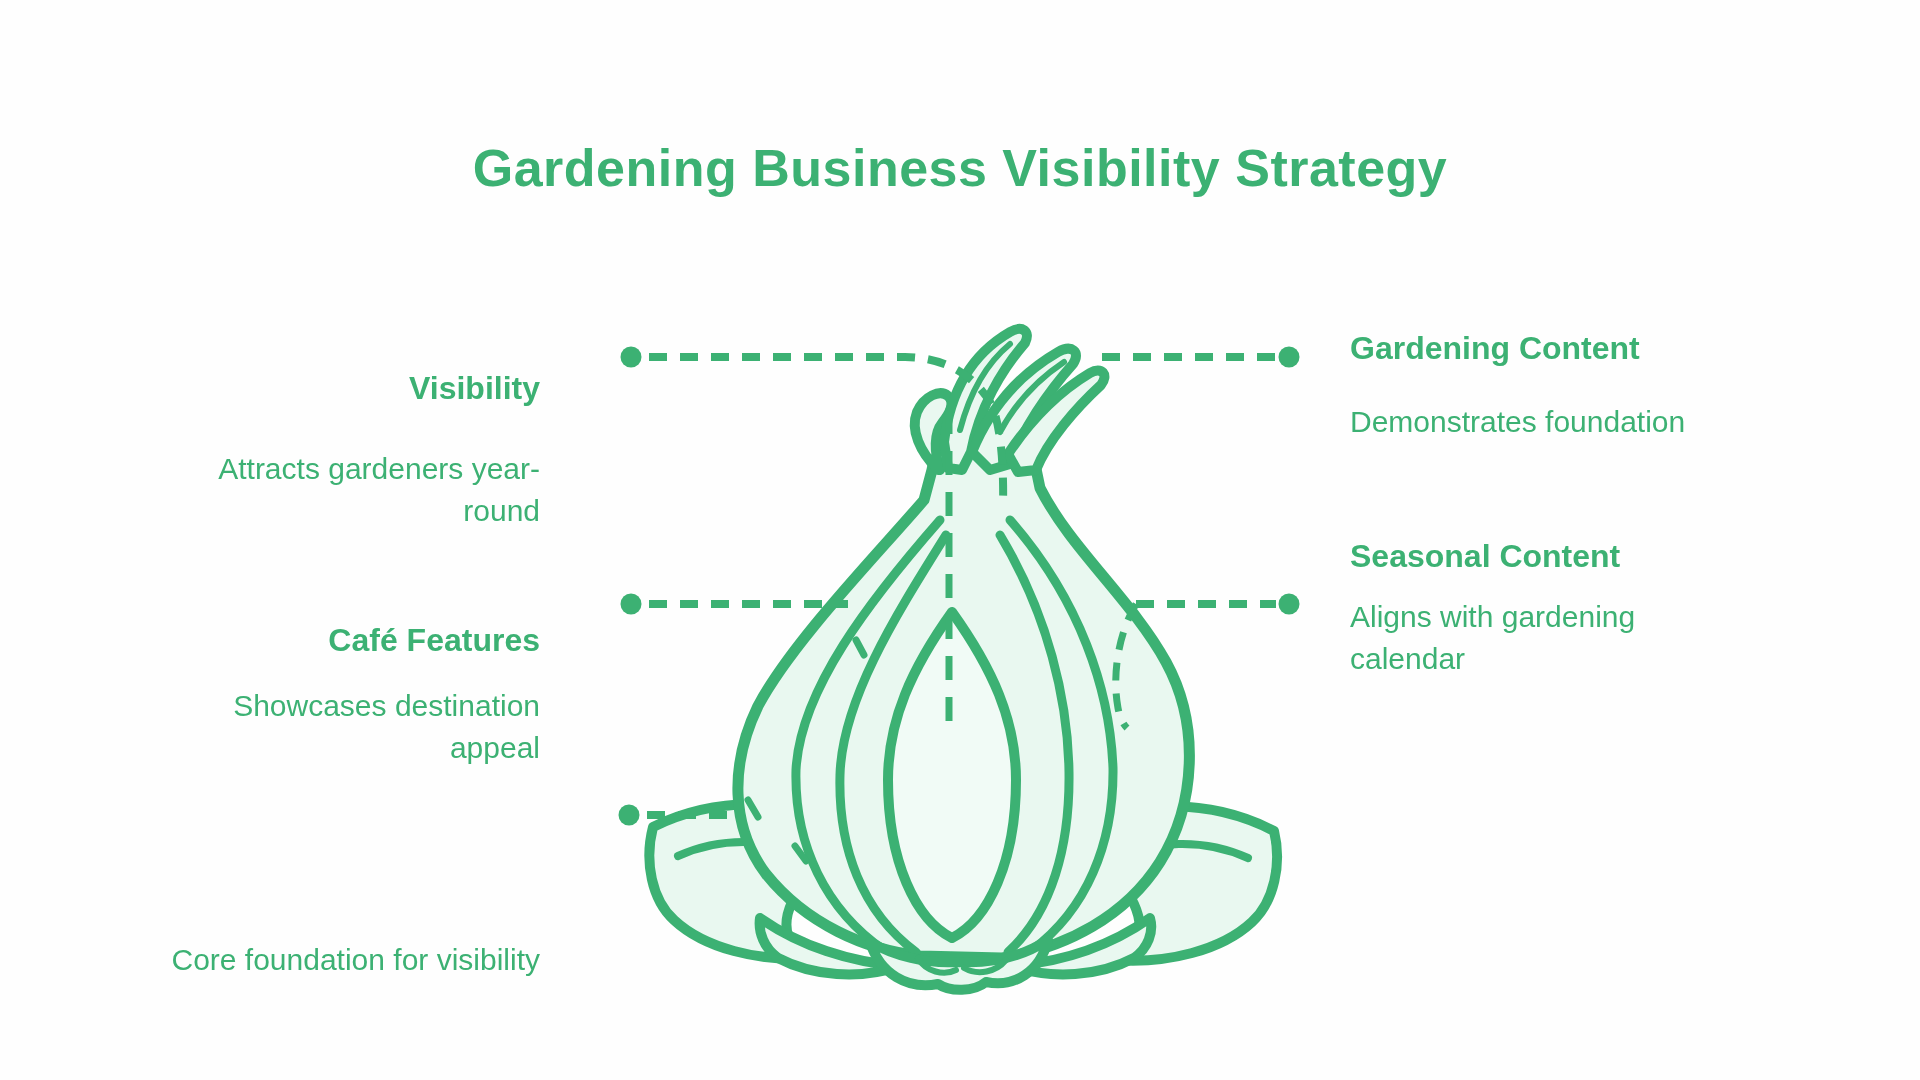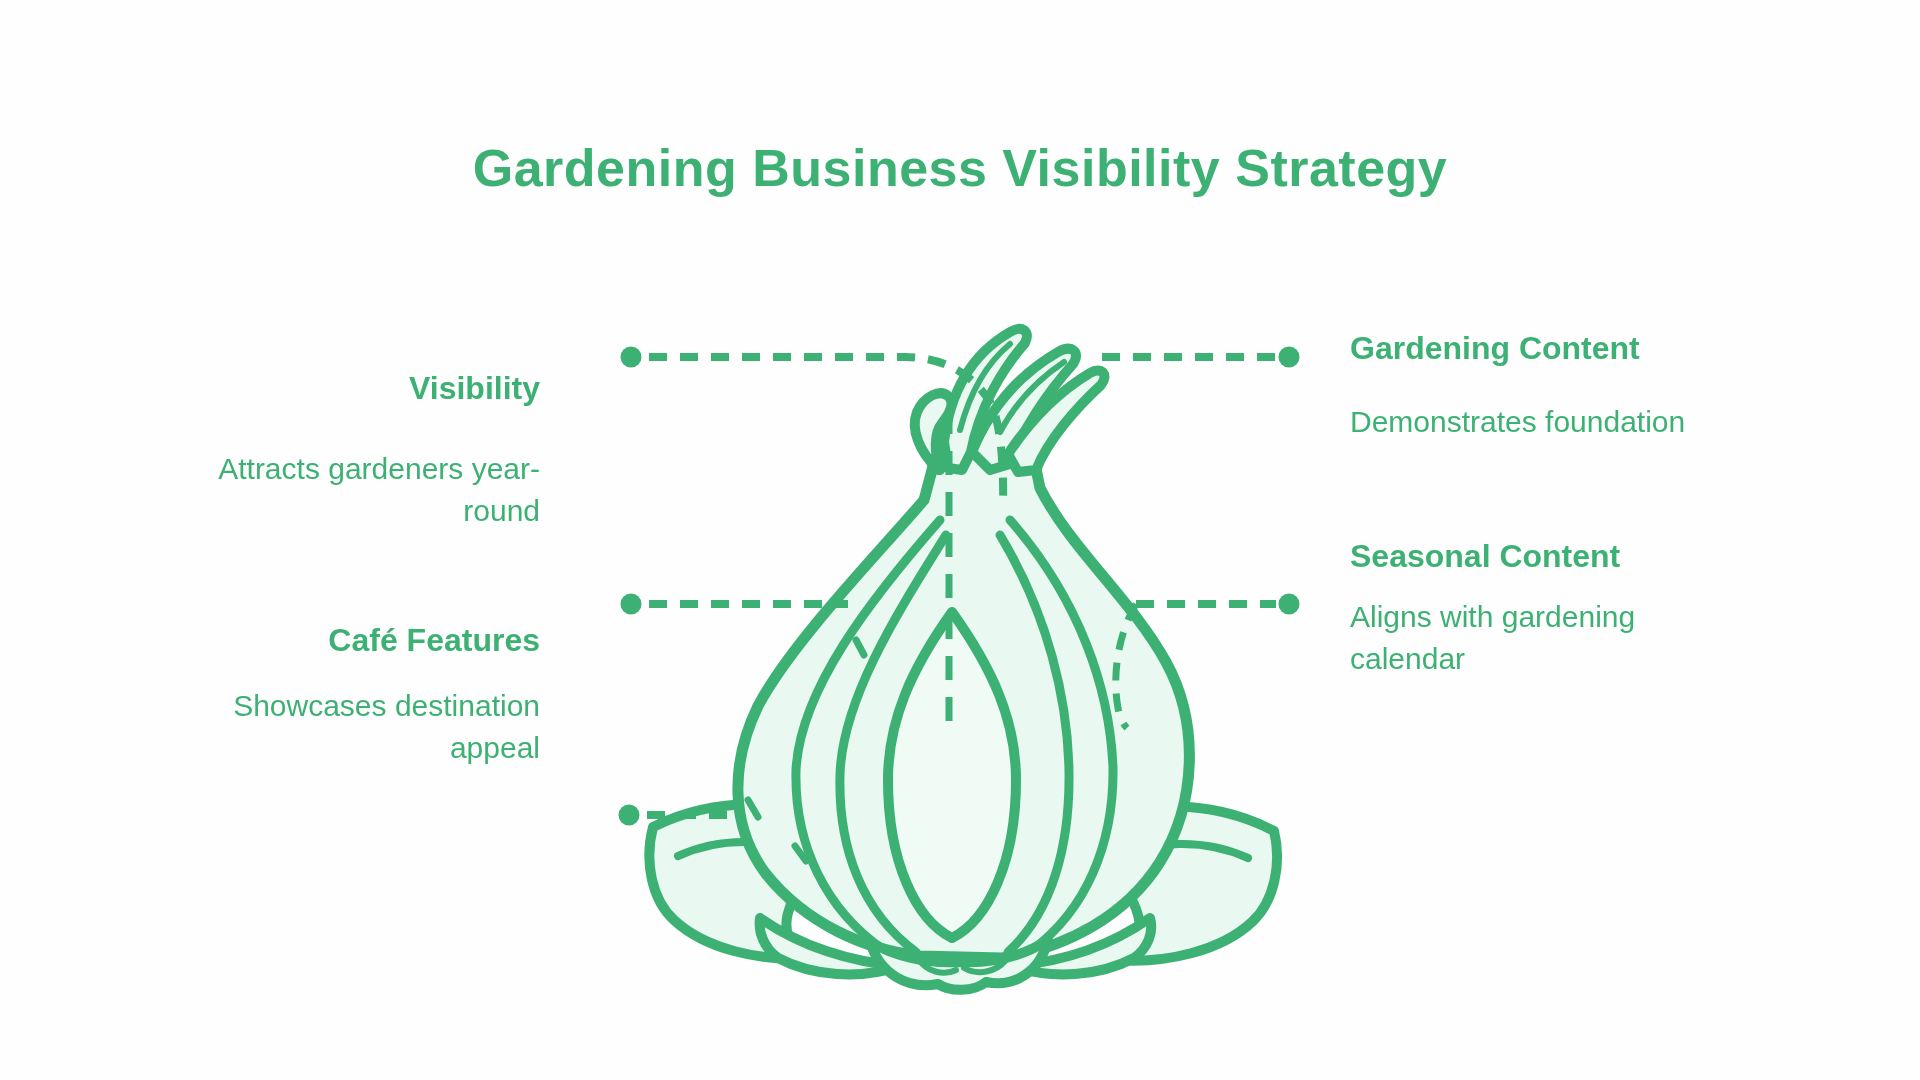--- a/index.html
+++ b/index.html
@@ -130,20 +130,23 @@
   </div>
 
   <div class="label col-left" style="top:647px">
     <span class="txt desc">Showcases destination
 appeal</span>
   </div>
   <div class="label col-left" style="top:582px">
     <span class="txt heading">Café Features</span>
   </div>
 
+  <div class="label col-left" style="top:901px">
+    <span class="txt desc">Core foundation for visibility</span>
+  </div>
 
   <div class="label col-right" style="top:328px">
     <span class="txt heading">Gardening Content</span>
   </div>
   <div class="label col-right" style="top:401px">
     <span class="txt desc">Demonstrates foundation</span>
   </div>
 
   <div class="label col-right" style="top:596px">
     <span class="txt desc">Aligns with gardening

